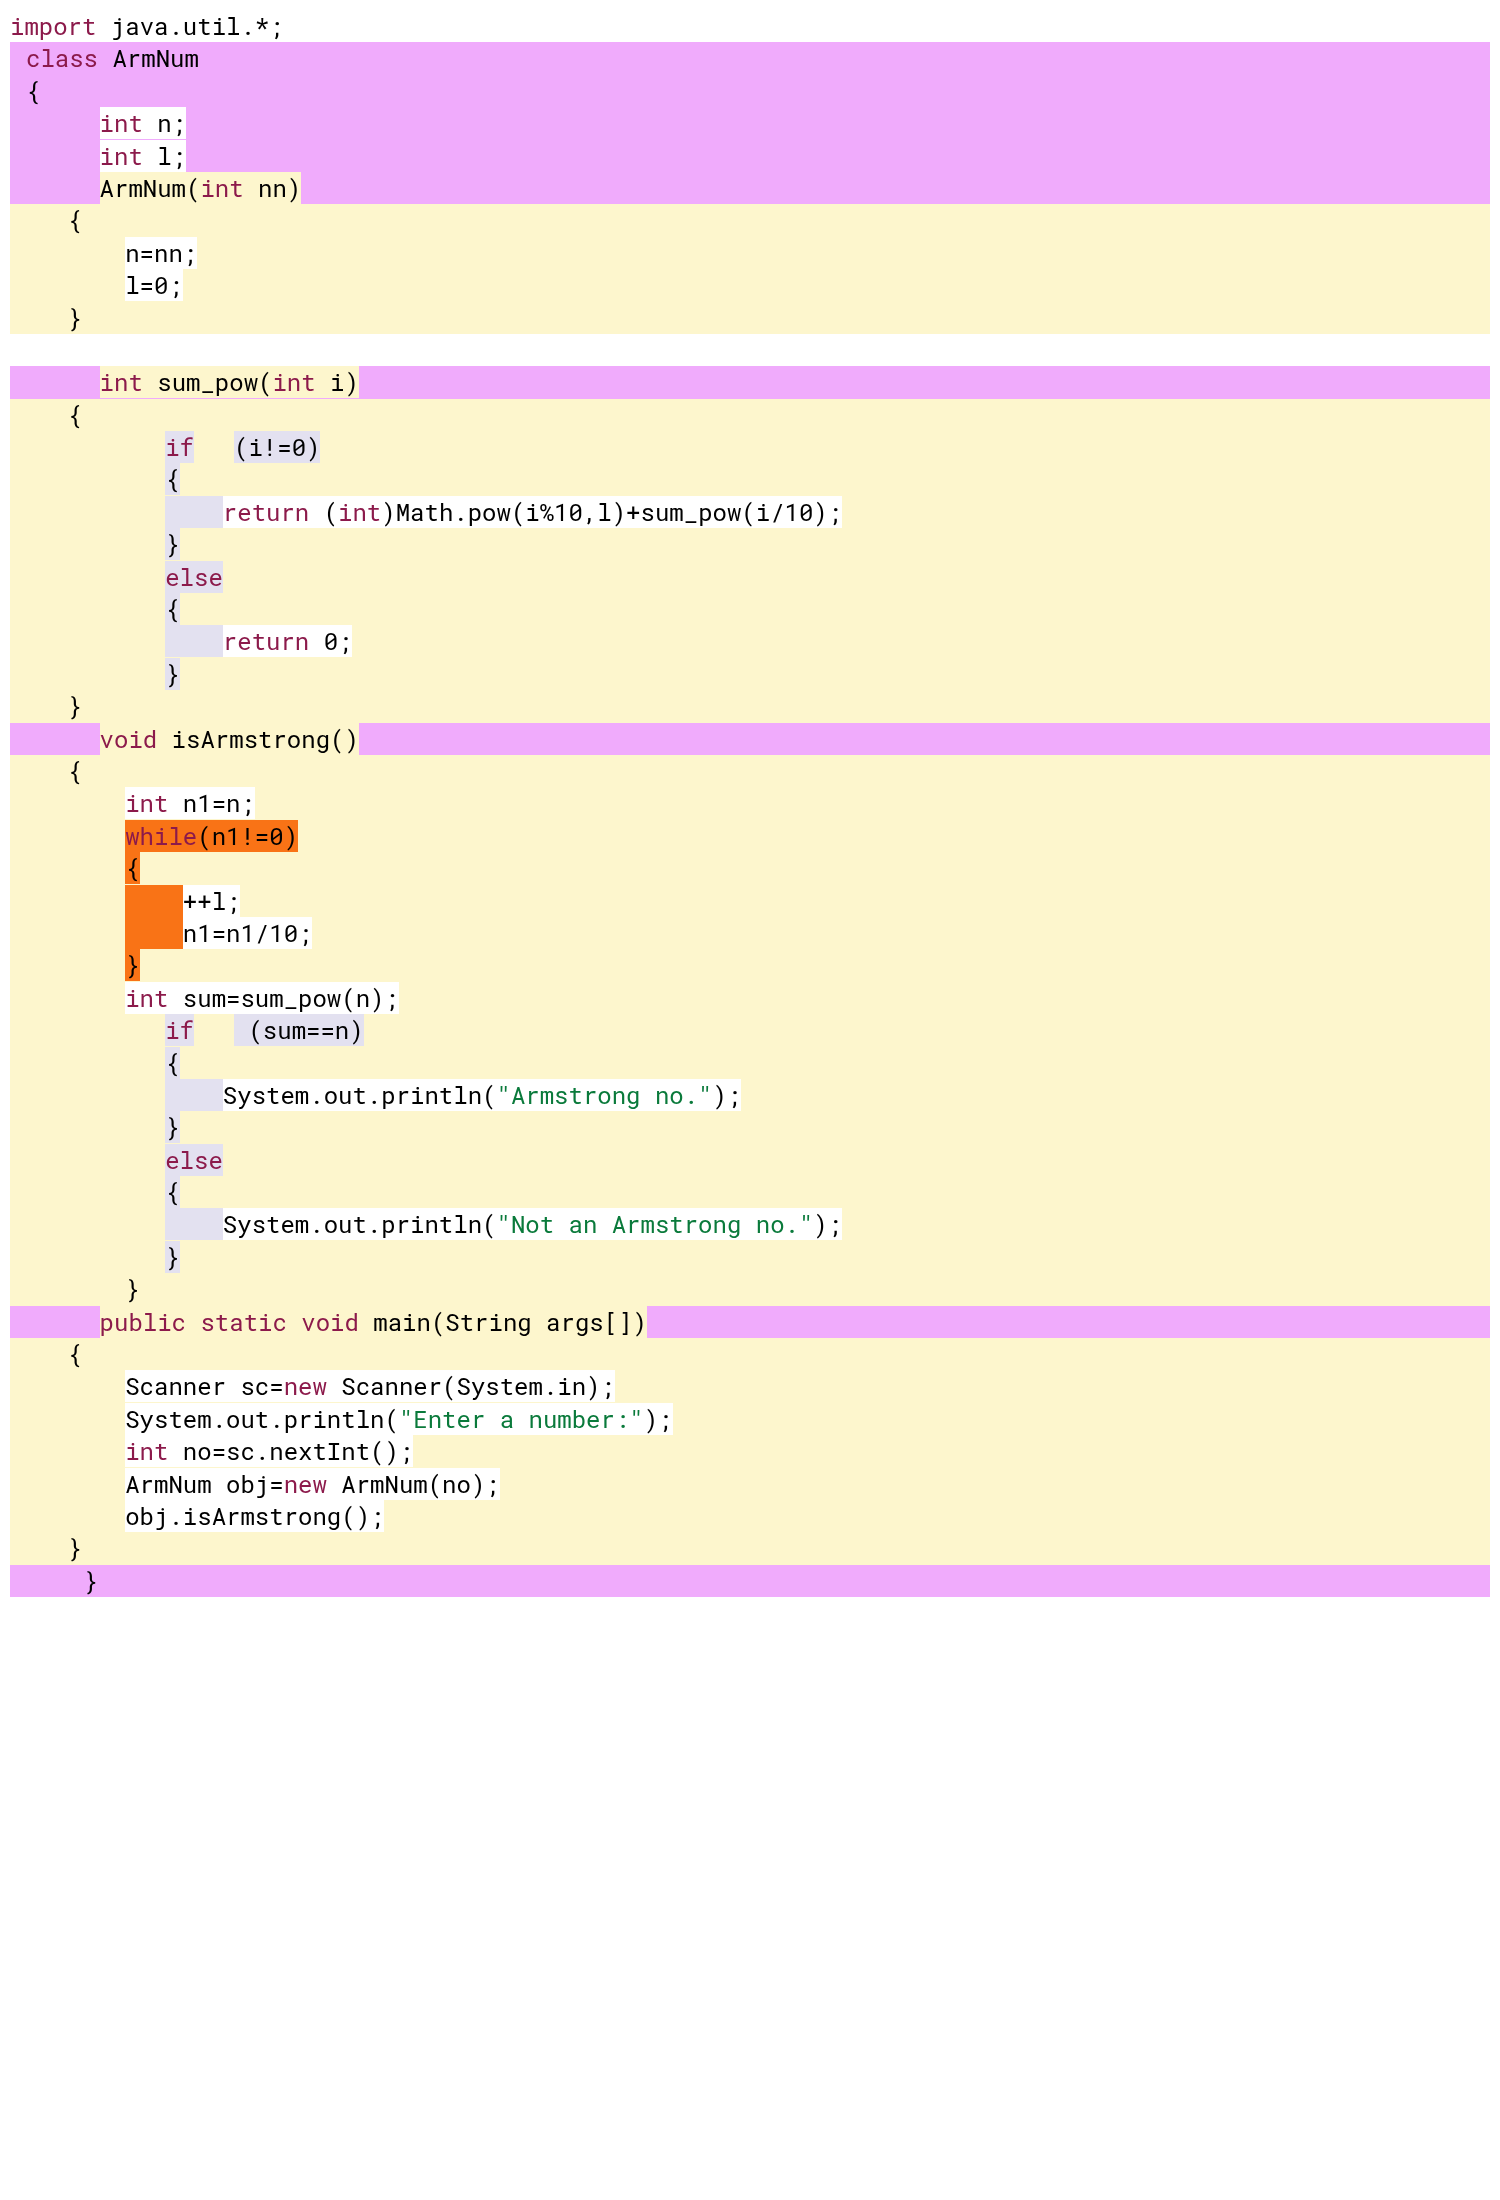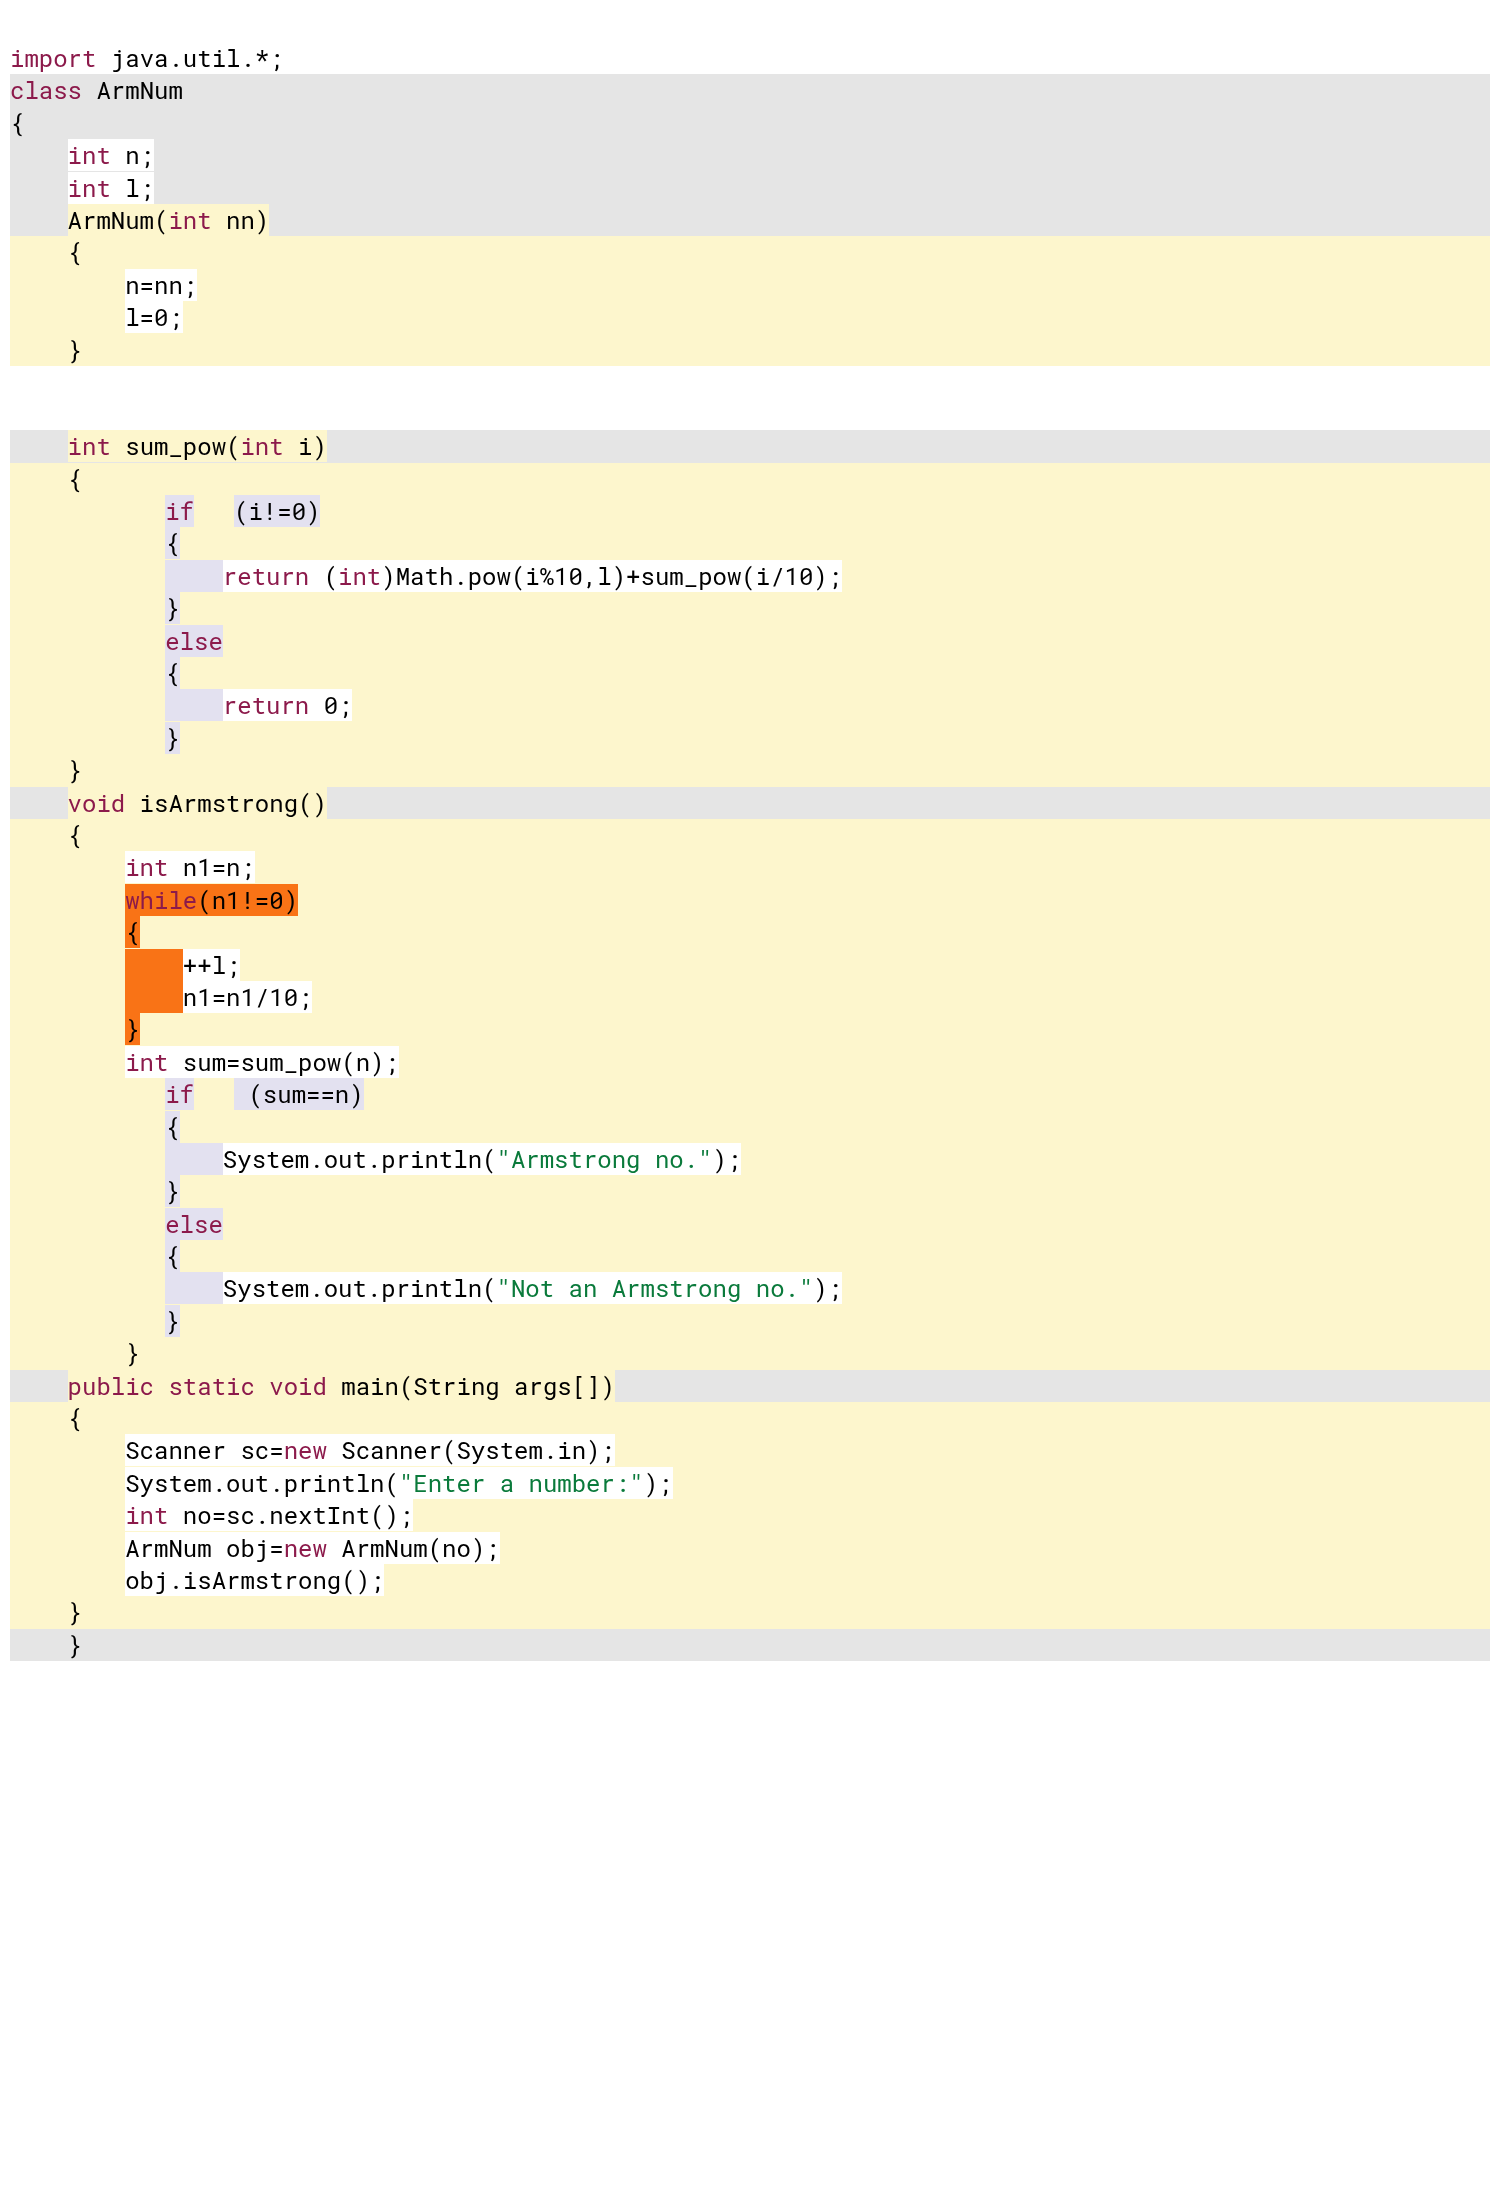--- a/index.html
+++ b/index.html
@@ -13,23 +13,23 @@
     width: 1500px;
     box-sizing: border-box;
   }
   .code-block {
     white-space: pre;
   }
   .line {
     padding: 0;
     margin: 0;
   }
-  .bg-green  { background: #e5e5e5; }
+  .bg-green  { background: #f0abfc; padding-left: 16px; }
   .bg-yellow { background: #fdf6cd; }
-  .bg-white  { background: #ffffff; margin-top: 32px; }
+  .bg-white  { background: #ffffff; }
   .bg-purple { background: #e3e1f0; margin-left: 40px; }
   .bg-pink   { background: #f97316; }
 
   .kw      { color: #8c1a4b; }   
   .plain   { color: #000000; }
   .str     { color: #0a7a3b; }   
 
   
   .seg { display: inline; }
 </style>

